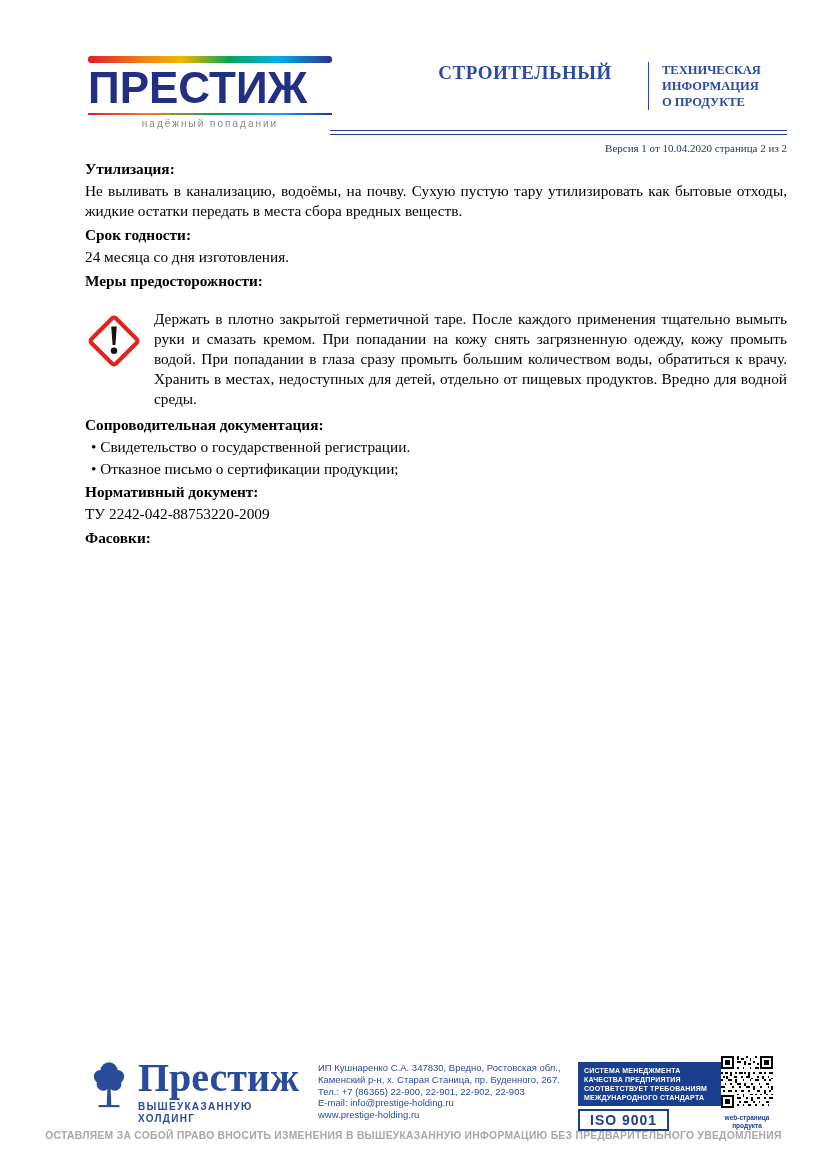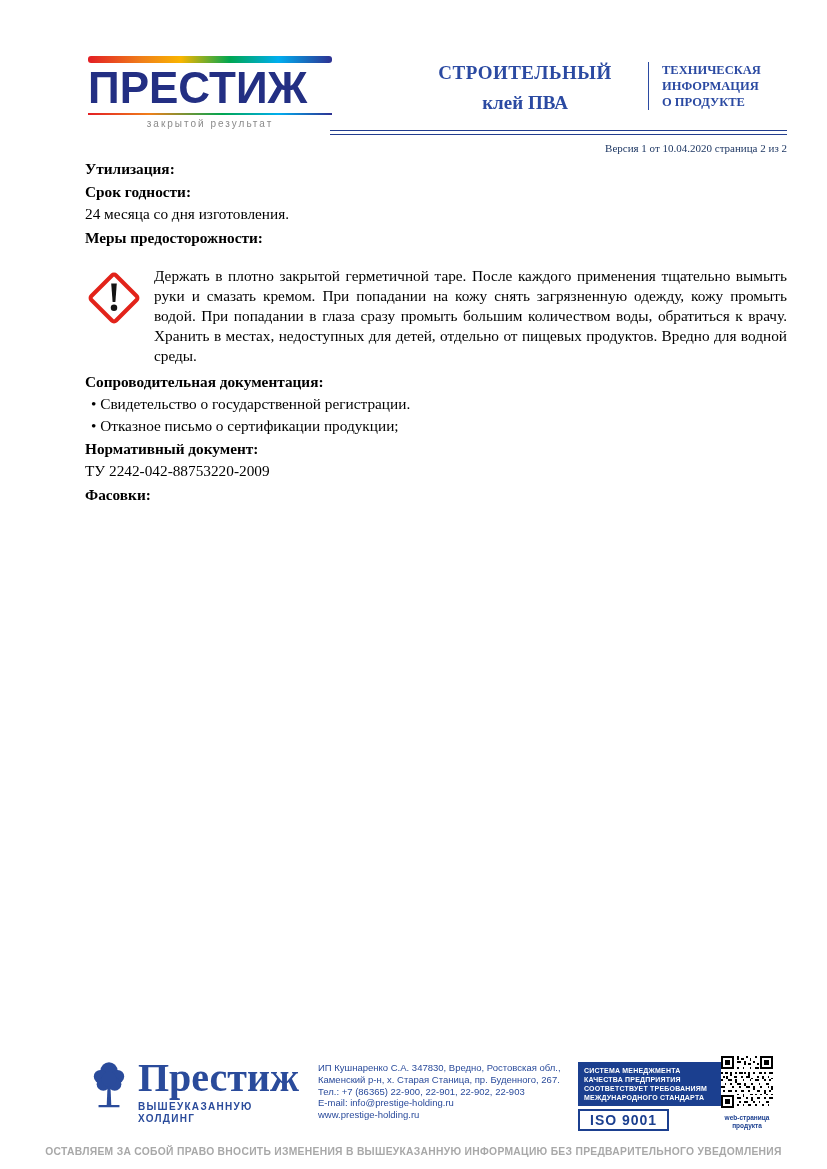--- a/index.html
+++ b/index.html
@@ -4,21 +4,20 @@
 <style>
   html, body { margin: 0; padding: 0; background: #fff; }
   .page {
     position: relative;
     width: 827px;
     height: 1169px;
     background: #fff;
     overflow: hidden;
     font-family: "Liberation Serif", serif;
     color: #000;
-    border-radius: 12px;
   }
 
   
   .header { position: absolute; top: 52px; left: 88px; width: 699px; height: 100px; }
 
   .logo { position: absolute; left: 0; top: 4px; width: 244px; }
   .logo-bar-top {
     height: 7px; border-radius: 3px;
     background: linear-gradient(90deg,#e31e24 0%,#f07f1a 22%,#f9b500 38%,#00a651 58%,#00aeef 78%,#2e3192 100%);
   }
@@ -102,57 +101,57 @@
     color: #1b3f8f; font-weight: bold; font-size: 14px; padding: 1px 10px; letter-spacing: 1px;
   }
 
   .qr-block { position: absolute; left: 720px; top: 1056px; width: 54px; text-align: center; }
   .qr-caption {
     font-family: "Liberation Sans", sans-serif; font-weight: bold;
     font-size: 6.5px; line-height: 7.8px; color: #1b3f8f; margin-top: 2px;
   }
 
   .disclaimer {
-    position: absolute; bottom: 12px; left: 0; right: 0; text-align: center;
+    position: absolute; bottom: 28px; left: 0; right: 0; text-align: center;
     font-family: "Liberation Sans", sans-serif; font-weight: bold;
     font-size: 10.3px; letter-spacing: .3px; color: #a8a8a8;
   }
 </style>
 </head>
 <body>
 
 <div class="page">
 
   <header class="header">
     <div class="logo">
       <div class="logo-bar-top"></div>
       <div class="logo-text">ПРЕСТИЖ</div>
       <div class="logo-bar-bottom"></div>
-      <div class="logo-tagline">закрытой результат</div>
+      <div class="logo-tagline">надёжный попадании</div>
     </div>
 
     <div class="product-title">
       <div class="line1">СТРОИТЕЛЬНЫЙ</div>
-      <div class="line2">клей ПВА</div>
     </div>
 
     <div class="tech-info">
       <div>ТЕХНИЧЕСКАЯ</div>
       <div>ИНФОРМАЦИЯ</div>
       <div>О ПРОДУКТЕ</div>
     </div>
   </header>
 
   <div class="header-rule rule1"></div>
   <div class="header-rule rule2"></div>
   <div class="version">Версия 1 от 10.04.2020 страница 2 из 2</div>
 
   <main class="doc-body">
 
     <div class="section-heading">Утилизация:</div>
+    <p class="justify">Не выливать в канализацию, водоёмы, на почву. Сухую пустую тару утилизировать как бытовые отходы, жидкие остатки передать в места сбора вредных веществ.</p>
 
     <div class="section-heading">Срок годности:</div>
     <p>24 месяца со дня изготовления.</p>
 
     <div class="section-heading">Меры предосторожности:</div>
     <div class="precautions">
       <div class="ghs-icon">
         <svg viewBox="0 0 100 100" width="58" height="58" aria-hidden="true">
           <rect x="20" y="20" width="60" height="60" rx="5" transform="rotate(45 50 50)" fill="#ffffff" stroke="#e2231a" stroke-width="7"></rect>
           <path fill="#141414" d="M45.2 25 h9.6 l-2.4 32 h-4.8 z"></path>

